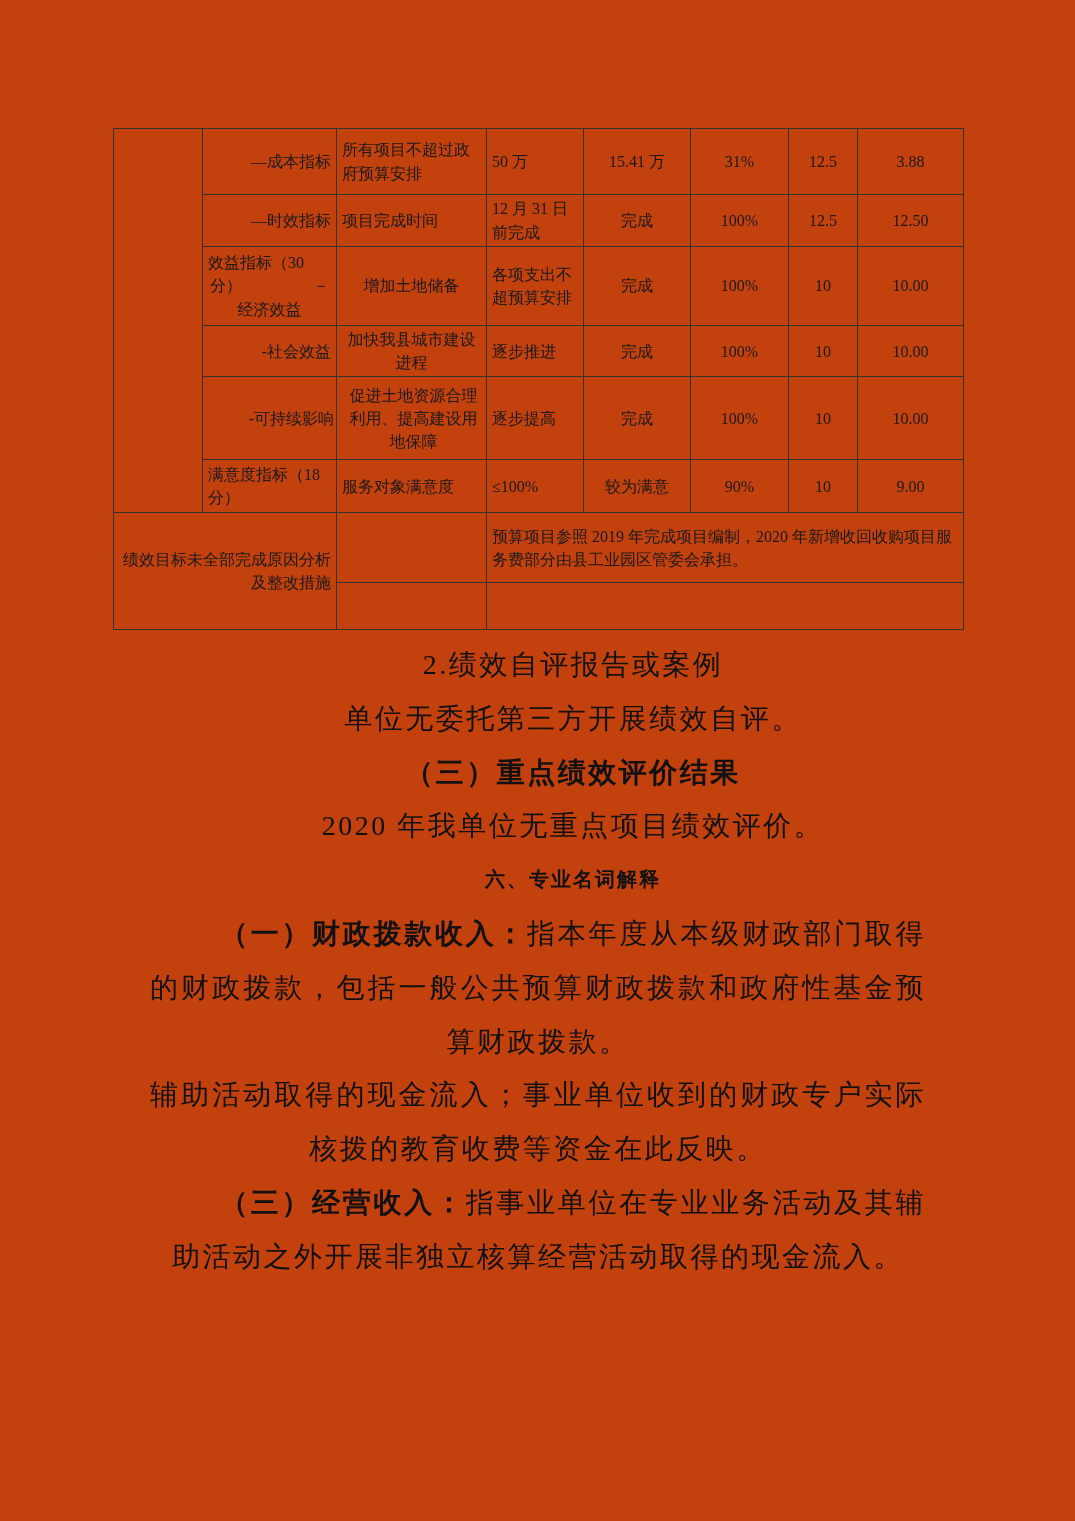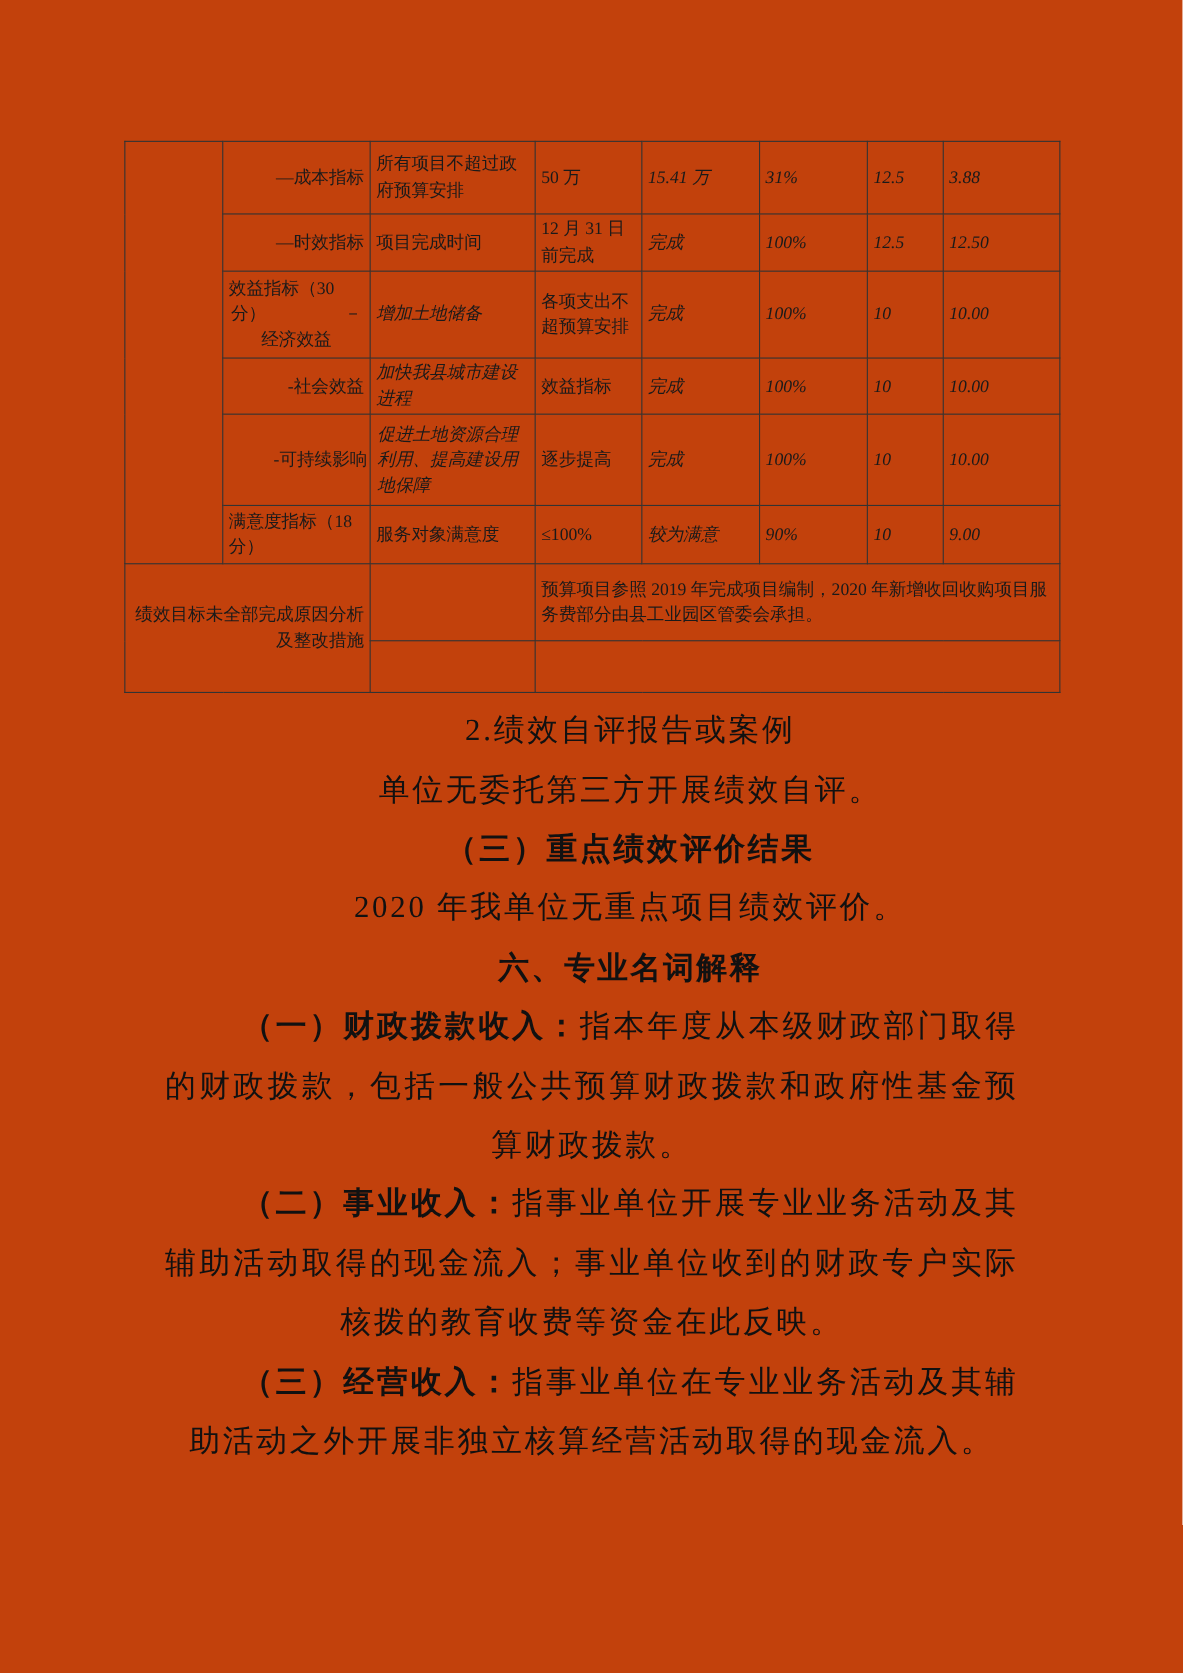--- a/index.html
+++ b/index.html
@@ -24,21 +24,21 @@
   table.perf td{
     border:1px solid #333;
     font-size:16px;
     line-height:1.45;
     color:#1a1a1a;
     vertical-align:middle;
     padding:2px 5px;
     overflow:hidden;
   }
   td.al{text-align:left;}
-  td.ac{font-style:italic;}
+  td.ac{text-align:center;}
   td.ar{text-align:right;padding-right:14px;}
   td.ind{padding-left:4px;}
   td.cont{padding-left:5px;padding-right:5px;}
   .benefit-l1{text-align:left;}
   .benefit-l2{display:flex;justify-content:space-between;padding:0 2px;}
   .benefit-l3{text-align:center;}
   .sat-l{text-align:left;}
   td.reason{
     text-align:right;
     font-size:16px;
@@ -67,21 +67,21 @@
     line-height:53.8px;
     text-align:center;
   }
   .line.indent{text-indent:70px;}
   .line.j{text-align:justify;text-align-last:justify;}
   .line .bold{font-weight:bold;}
   .line.boldline{font-weight:bold;}
   .line.heading{
     font-family:"Liberation Sans","DejaVu Sans",sans-serif;
     font-weight:bold;
-    font-size:28px;
+    font-size:20px;
     letter-spacing:2px;
   }
 </style>
 </head>
 <body>
 
 <div class="page">
 
   <table class="perf">
     <colgroup>
@@ -126,21 +126,21 @@
       <td class="ac cont">增加土地储备</td>
       <td class="al">各项支出不超预算安排</td>
       <td class="ac">完成</td>
       <td class="ac">100%</td>
       <td class="ac">10</td>
       <td class="ac">10.00</td>
     </tr>
     <tr style="height:47px">
       <td class="ar ind">-社会效益</td>
       <td class="ac cont">加快我县城市建设进程</td>
-      <td class="al">效益指标</td>
+      <td class="al">逐步推进</td>
       <td class="ac">完成</td>
       <td class="ac">100%</td>
       <td class="ac">10</td>
       <td class="ac">10.00</td>
     </tr>
     <tr style="height:83px">
       <td class="ar ind" style="padding-right:2px">-可持续影响</td>
       <td class="ac cont" style="padding-left:6px;padding-right:2px">促进土地资源合理利用、提高建设用地保障</td>
       <td class="al">逐步提高</td>
       <td class="ac">完成</td>
@@ -176,23 +176,20 @@
     <div class="line indent">2.绩效自评报告或案例</div>
     <div class="line indent">单位无委托第三方开展绩效自评。</div>
     <div class="line indent boldline">（三）重点绩效评价结果</div>
     <div class="line indent">2020 年我单位无重点项目绩效评价。</div>
     <div class="line indent heading">六、专业名词解释</div>
     <div class="line indent j">
       <span class="bold">（一）财政拨款收入：</span><span>指本年度从本级财政部门取得</span>
     </div>
     <div class="line j">的财政拨款，包括一般公共预算财政拨款和政府性基金预</div>
     <div class="line">算财政拨款。</div>
-    <div class="line indent j">
-      <span class="bold">（二）事业收入：</span><span>指事业单位开展专业业务活动及其</span>
-    </div>
     <div class="line j">辅助活动取得的现金流入；事业单位收到的财政专户实际</div>
     <div class="line">核拨的教育收费等资金在此反映。</div>
     <div class="line indent j">
       <span class="bold">（三）经营收入：</span><span>指事业单位在专业业务活动及其辅</span>
     </div>
     <div class="line">助活动之外开展非独立核算经营活动取得的现金流入。</div>
   </div>
 
 </div>
 

